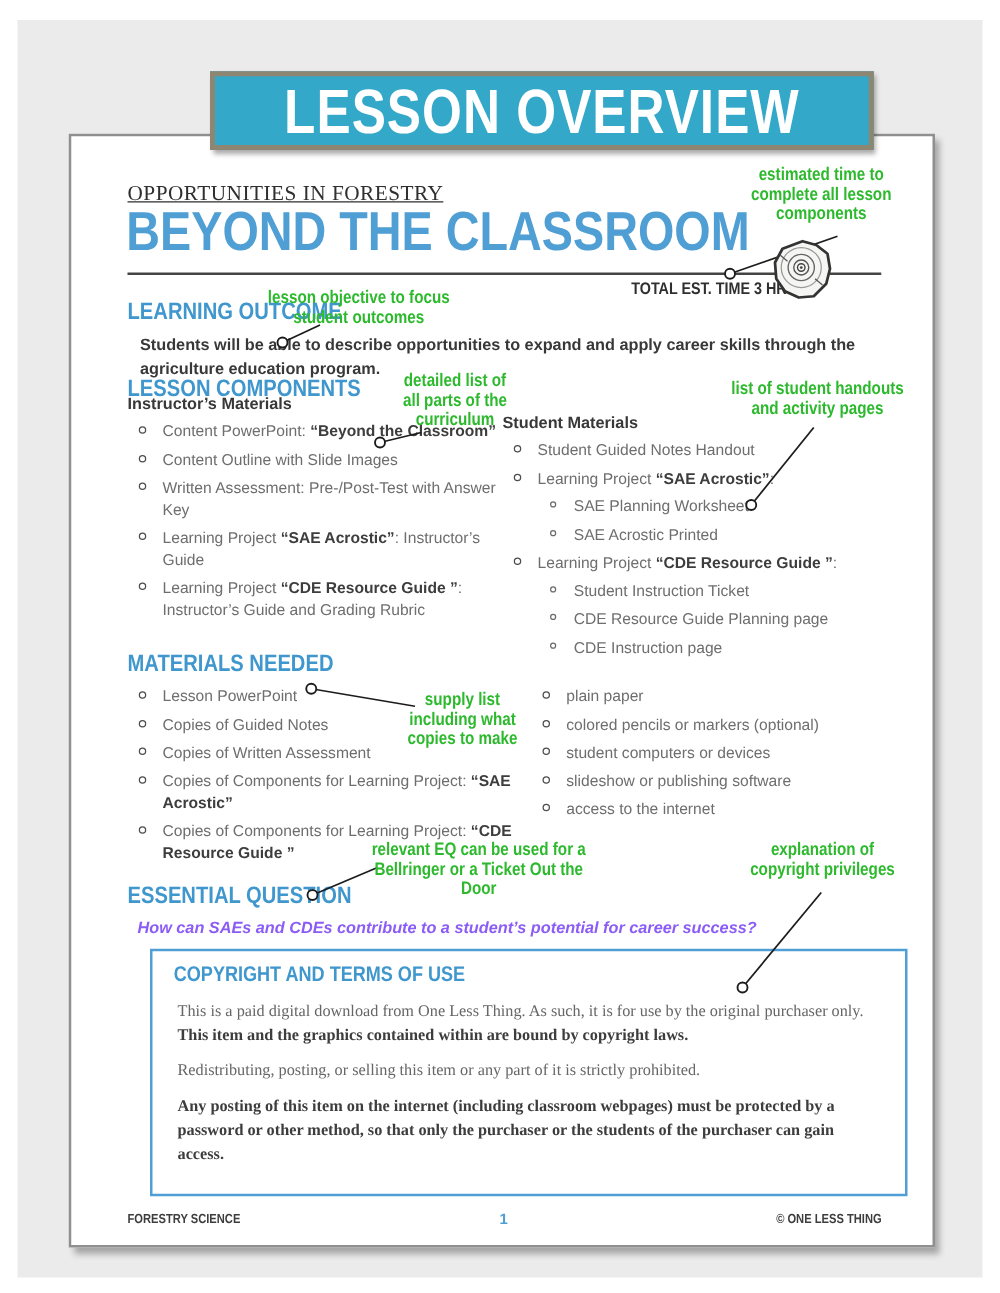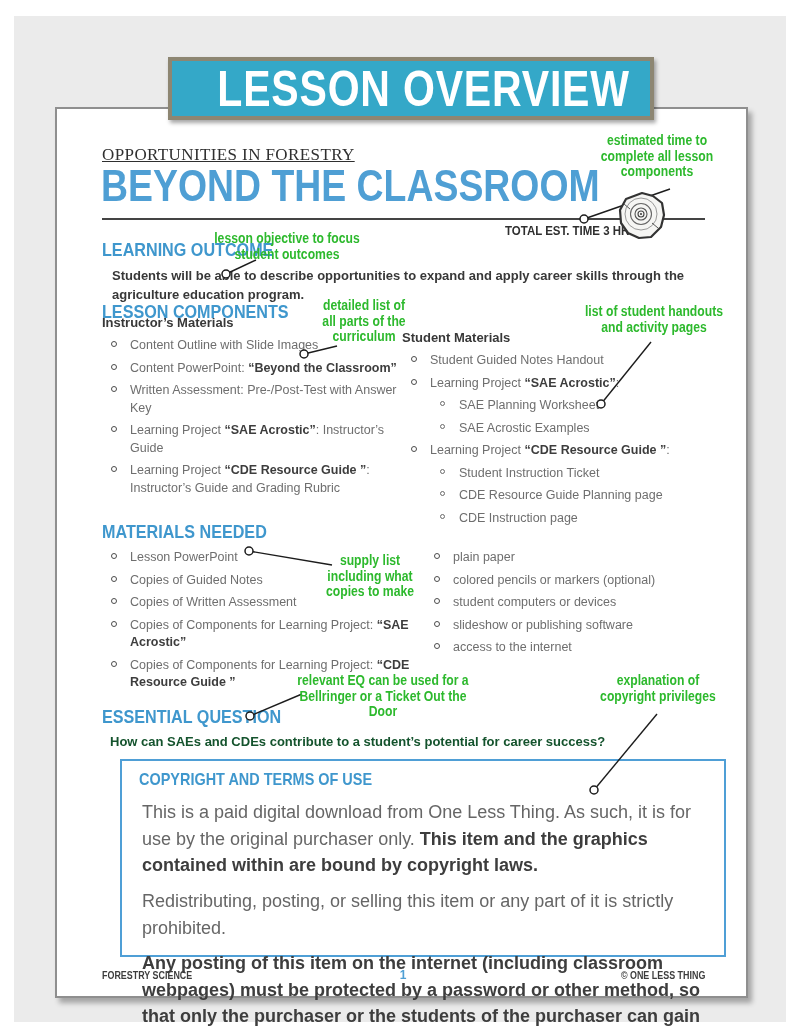--- a/index.html
+++ b/index.html
@@ -5,23 +5,23 @@
   * { box-sizing: border-box; margin: 0; padding: 0; }
   html,body { width:800px; height:1034px; }
   body {
     position: relative; background:#ffffff;
     font-family:"Liberation Sans", sans-serif; overflow:hidden;
   }
   .canvas { position:absolute; left:14px; top:16px; width:772px; height:1006px; background:#ebebeb; }
 
   
   .banner {
-    position:absolute; left:154px; top:41px; width:486px; height:63px;
+    position:absolute; left:154px; top:41px; width:531px; height:63px;
     background:#34a8c8; border:4px solid #8d8672; z-index:5;
-    display:flex; align-items:center; justify-content:flex-start;
+    display:flex; align-items:center; justify-content:center;
     box-shadow:2px 3px 4px rgba(0,0,0,.35);
   }
   .banner-text {
     color:#fff; font-weight:700; font-size:50px; letter-spacing:1px;
     transform:scaleX(.82); white-space:nowrap; line-height:1;
   }
 
   
   .page {
     position:absolute; left:41px; top:91px; width:693px; height:891px;
@@ -47,27 +47,27 @@
   .list { font-size:12.5px; color:#6e6e6e; }
   .li { position:relative; padding-left:28px; margin-bottom:5px; line-height:1.4; }
   .li .marker {
     position:absolute; left:9px; top:4px; width:6px; height:6px;
     border:1.6px solid #4c4c4c; border-radius:50%;
   }
   .li.sub { padding-left:57px; margin-bottom:5px; }
   .li.sub .marker { left:38px; width:5px; height:5px; border-width:1.3px; border-color:#6a6a6a; }
   .b { font-weight:700; color:#3d3d3d; }
 
-  .eq-text { font-size:13px; font-weight:600; color:#14532d; width:610px; }
+  .eq-text { font-size:13px; font-style:italic; font-weight:600; color:#8b5cf6; width:610px; }
 
   .copy-box {
     position:absolute; left:63px; top:650px; width:606px; height:198px;
     border:2px solid #4f9fd6; background:#fff; padding:9px 17px 0 17px;
   }
-  .copy-box p { font-size:18px; line-height:1.48; color:#666; margin:9px 0 0 3px; }
+  .copy-box p { font-size:13px; line-height:1.48; color:#666; margin:9px 0 0 3px;font-family:Liberation Serif, serif; }
 
   .footer-left, .footer-right { font-size:10.5px; font-weight:700; color:#3d3d3d; }
   .footer-left { transform:scaleX(.85); transform-origin:left center; }
   .footer-right { transform:scaleX(.85); transform-origin:right center; }
   .footer-page { font-size:12px; font-weight:700; color:#4f9fd4; }
 
   svg.overlay { position:absolute; left:0; top:0; z-index:3; pointer-events:none; }
 </style>
 </head>
 <body>
@@ -134,34 +134,34 @@
     <div class="abs annotation" style="left:521px; top:564px; width:160px;">explanation of
 copyright privileges</div>
 
     <span class="abs cond sec-heading" style="left:45px; top:130px;">LEARNING OUTCOME</span>
     <div class="abs lo-body" style="left:55px; top:158px;">Students will be able to describe opportunities to expand and apply career skills through the agriculture education program.</div>
 
     <span class="abs cond sec-heading" style="left:45px; top:192px;">LESSON COMPONENTS</span>
     <div class="abs" style="left:45px; top:206px; width:302px;">
       <div class="col-header">Instructor’s Materials</div>
       <div class="list">
+          <div class="li"><span class="marker"></span><span><span>Content PowerPoint: </span><span class="b">“Beyond the Classroom”</span></span></div>
           <div class="li"><span class="marker"></span><span><span>Content Outline with Slide Images</span></span></div>
-          <div class="li"><span class="marker"></span><span><span>Content PowerPoint: </span><span class="b">“Beyond the Classroom”</span></span></div>
           <div class="li"><span class="marker"></span><span><span>Written Assessment: Pre-/Post-Test with Answer Key</span></span></div>
           <div class="li"><span class="marker"></span><span><span>Learning Project </span><span class="b">“SAE Acrostic”</span><span>: Instructor’s Guide</span></span></div>
           <div class="li"><span class="marker"></span><span><span>Learning Project </span><span class="b">“CDE Resource Guide ”</span><span>: Instructor’s Guide and Grading Rubric</span></span></div>
         </div>
     </div>
     <div class="abs" style="left:345px; top:221px; width:315px;">
       <div class="col-header">Student Materials</div>
       <div class="list">
           <div class="li"><span class="marker"></span><span><span>Student Guided Notes Handout</span></span></div>
           <div class="li"><span class="marker"></span><span><span>Learning Project </span><span class="b">“SAE Acrostic”</span><span>:</span></span></div>
           <div class="li sub"><span class="marker"></span><span><span>SAE Planning Worksheet</span></span></div>
-          <div class="li sub"><span class="marker"></span><span><span>SAE Acrostic Examples</span></span></div>
+          <div class="li sub"><span class="marker"></span><span><span>SAE Acrostic Printed</span></span></div>
           <div class="li"><span class="marker"></span><span><span>Learning Project </span><span class="b">“CDE Resource Guide ”</span><span>:</span></span></div>
           <div class="li sub"><span class="marker"></span><span><span>Student Instruction Ticket</span></span></div>
           <div class="li sub"><span class="marker"></span><span><span>CDE Resource Guide Planning page</span></span></div>
           <div class="li sub"><span class="marker"></span><span><span>CDE Instruction page</span></span></div>
         </div>
     </div>
 
     <span class="abs cond sec-heading" style="left:45px; top:412px;">MATERIALS NEEDED</span>
     <div class="abs list" style="left:45px; top:440px; width:322px;">
         <div class="li"><span class="marker"></span><span><span>Lesson PowerPoint</span></span></div>

